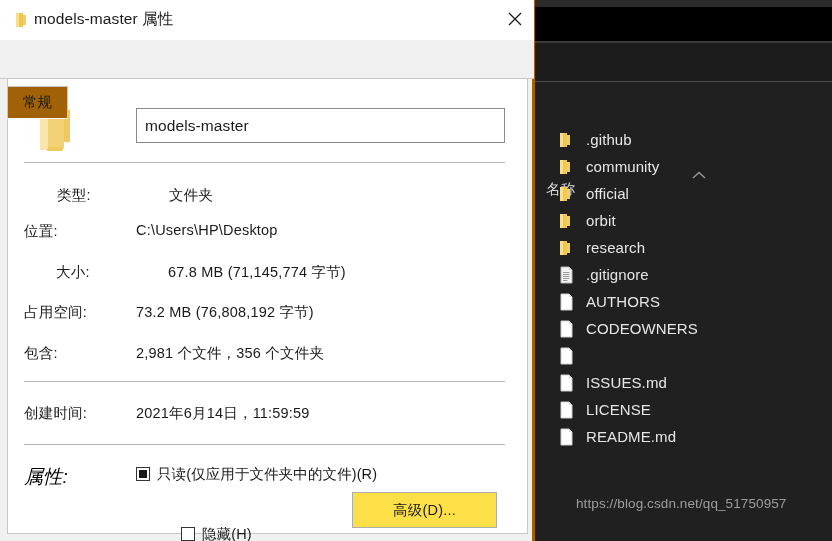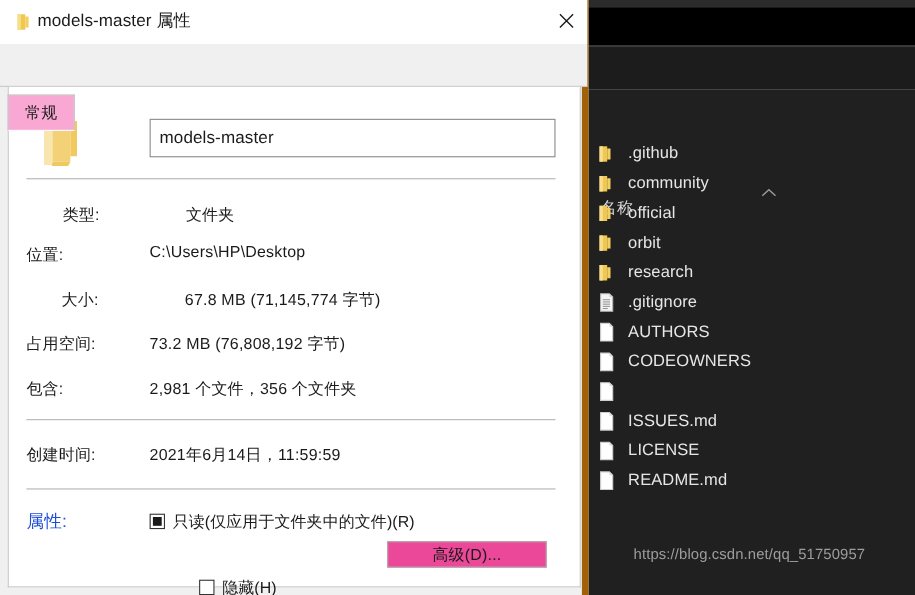--- a/index.html
+++ b/index.html
@@ -79,21 +79,21 @@
   #file-list {
     position: absolute;
     left: 535px; top: 126px;
     width: 297px;
   }
   .file-row {
     position: relative;
     height: 27px;
     display: flex;
     align-items: center;
-    padding-left: 6px;
+    padding-left: 21px;
   }
   .file-icon {
     width: 20px; height: 20px;
     margin-right: 10px;
     flex: 0 0 20px;
     position: relative;
   }
   .file-icon svg { display: block; }
   .file-label {
     font-size: 15px;
@@ -111,21 +111,21 @@
     letter-spacing: 0.1px;
     white-space: nowrap;
   }
 
   
   #dialog {
     position: absolute;
     left: 0; top: 0;
     width: 535px; height: 541px;
     background: #f0f0f0;
-    border-right: 6px solid #a16207;
+    border-right: 3px solid #a16207;
     box-sizing: border-box;
   }
   #titlebar {
     position: absolute;
     left: 0; top: 0;
     width: 534px; height: 40px;
     background: #ffffff;
   }
   #title-folder-icon {
     position: absolute;
@@ -173,21 +173,21 @@
     align-items: center;
     justify-content: center;
     font-size: 14.5px;
     color: #1a1a1a;
     border: 1px solid #c8c8c8;
     background: #eaeaea;
     cursor: default;
     letter-spacing: 0.2px;
   }
   .tab.active {
-    background: #f9a8d4;
+    background: #a16207;
     border-bottom: 1px solid #ffffff;
     top: 46px;
     height: 33px;
     z-index: 3;
   }
 
   
   #panel {
     position: absolute;
     left: 7px; top: 79px;
@@ -248,23 +248,24 @@
     font-size: 14.5px;
     color: #1a1a1a;
     letter-spacing: 0.2px;
     white-space: nowrap;
   }
 
   
   #attr-label {
     position: absolute;
     left: 24px; top: 464px;
-    font-size: 16px;
-    color: #1d4ed8;
+    font-size: 19px;
+    color: #000000;
     letter-spacing: 0.2px;
+    font-style: italic;
   }
   .checkbox-row {
     position: absolute;
     left: 136px;
     height: 20px;
     display: flex;
     align-items: center;
     cursor: default;
   }
   #cb-readonly-row { top: 464px; }
@@ -288,22 +289,22 @@
   .cb-label {
     font-size: 14.5px;
     color: #1a1a1a;
     letter-spacing: 0.1px;
     white-space: nowrap;
   }
 
   #advanced-button {
     position: absolute;
     left: 352px; top: 492px;
-    width: 145px; height: 24px;
-    background: #ec4899;
+    width: 145px; height: 36px;
+    background: #fde047;
     border: 1px solid #adadad;
     box-sizing: border-box;
     font-family: "Liberation Sans", sans-serif;
     font-size: 14.5px;
     color: #1a1a1a;
     cursor: default;
     letter-spacing: 0.2px;
   }
 </style>
 </head>

